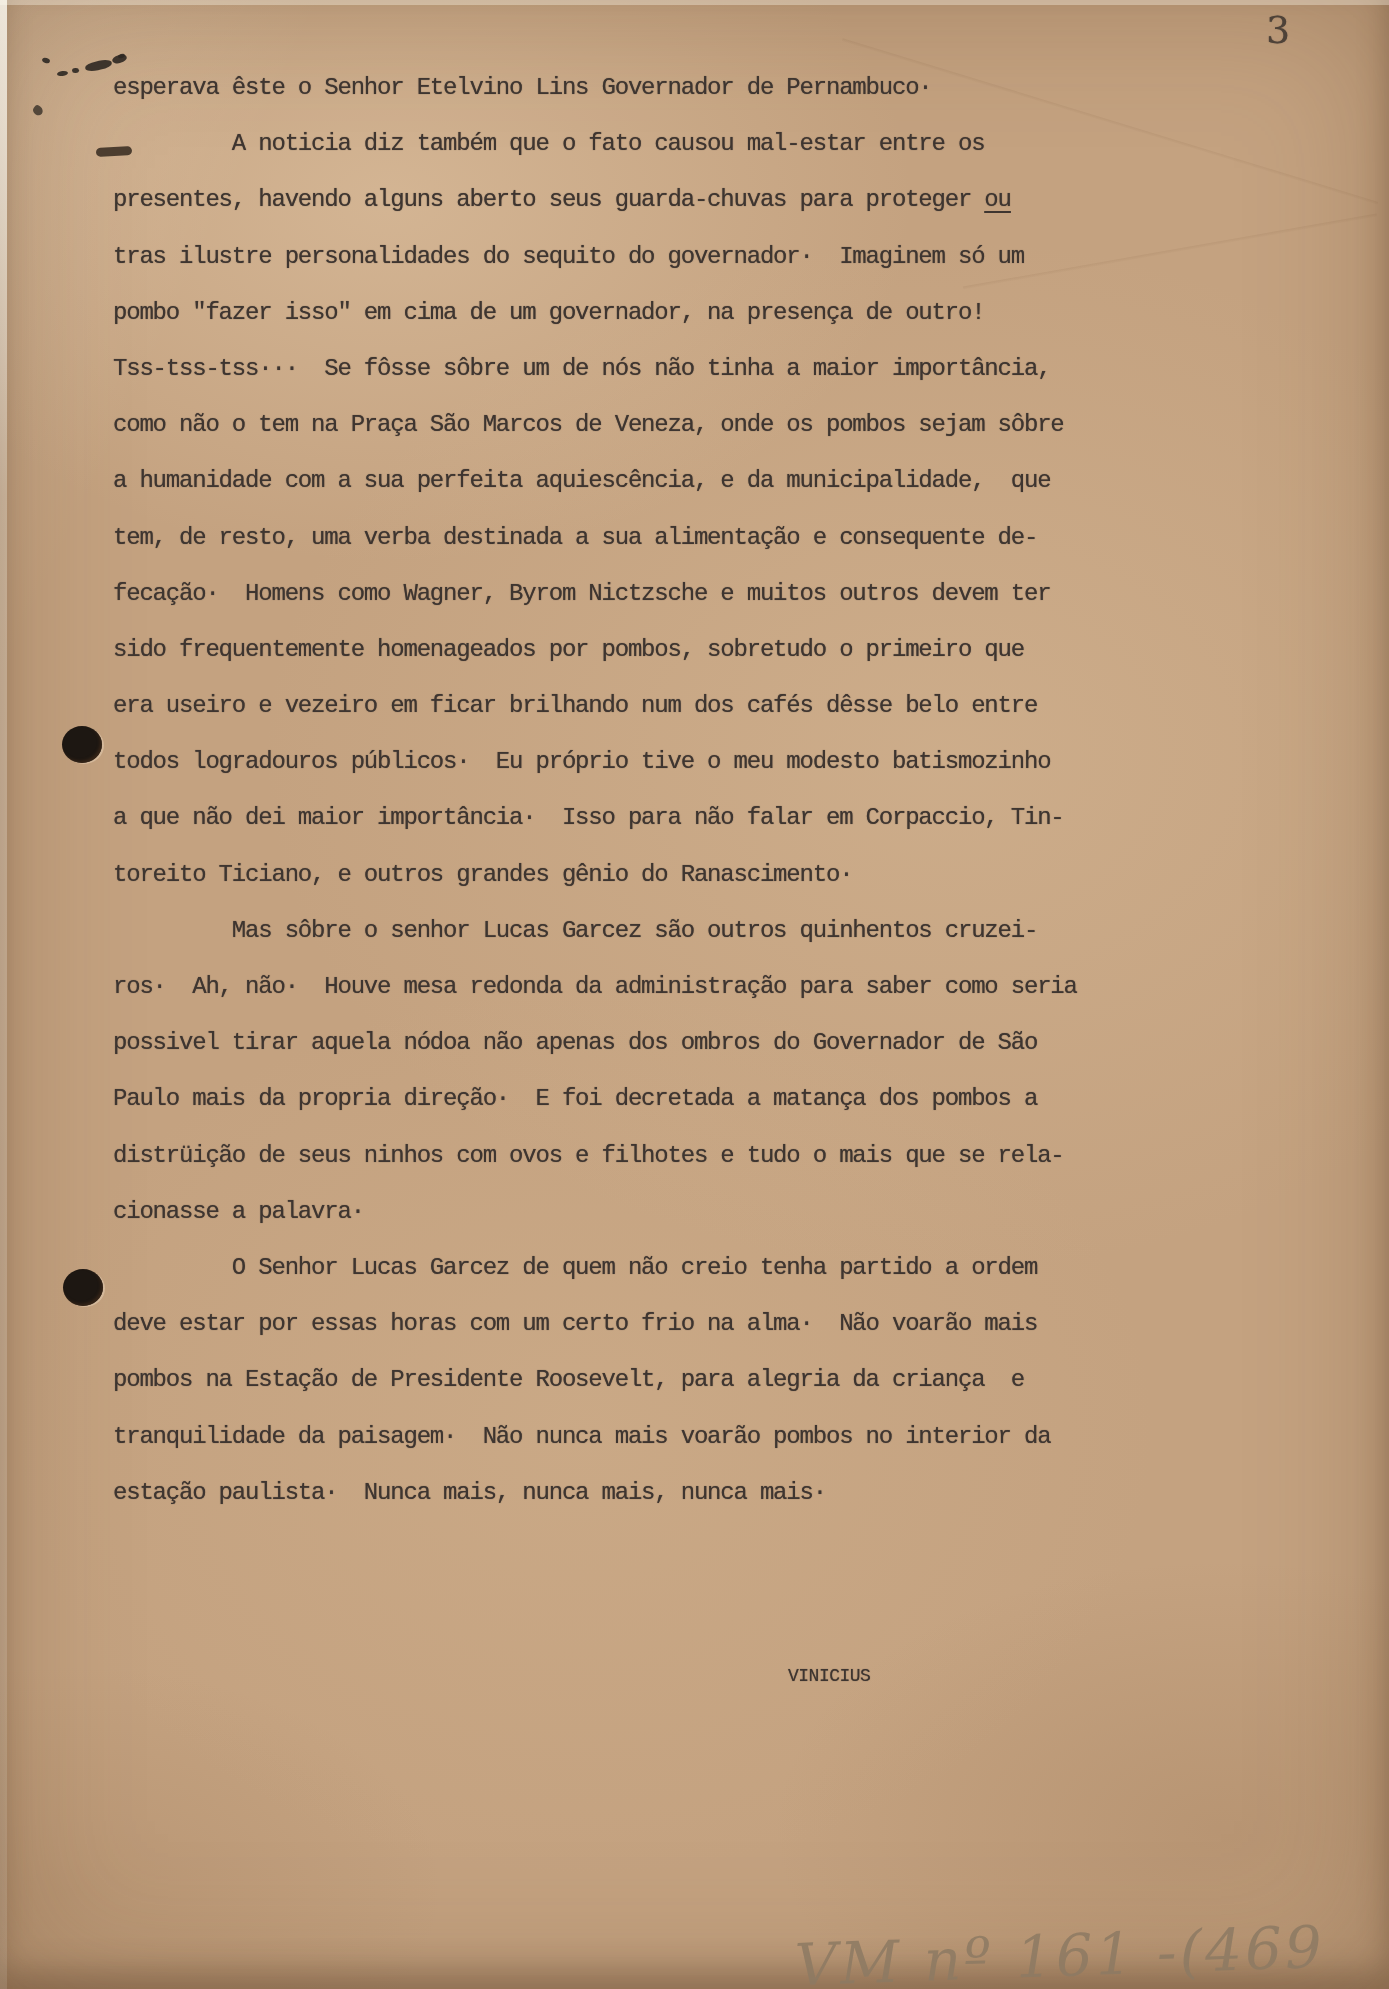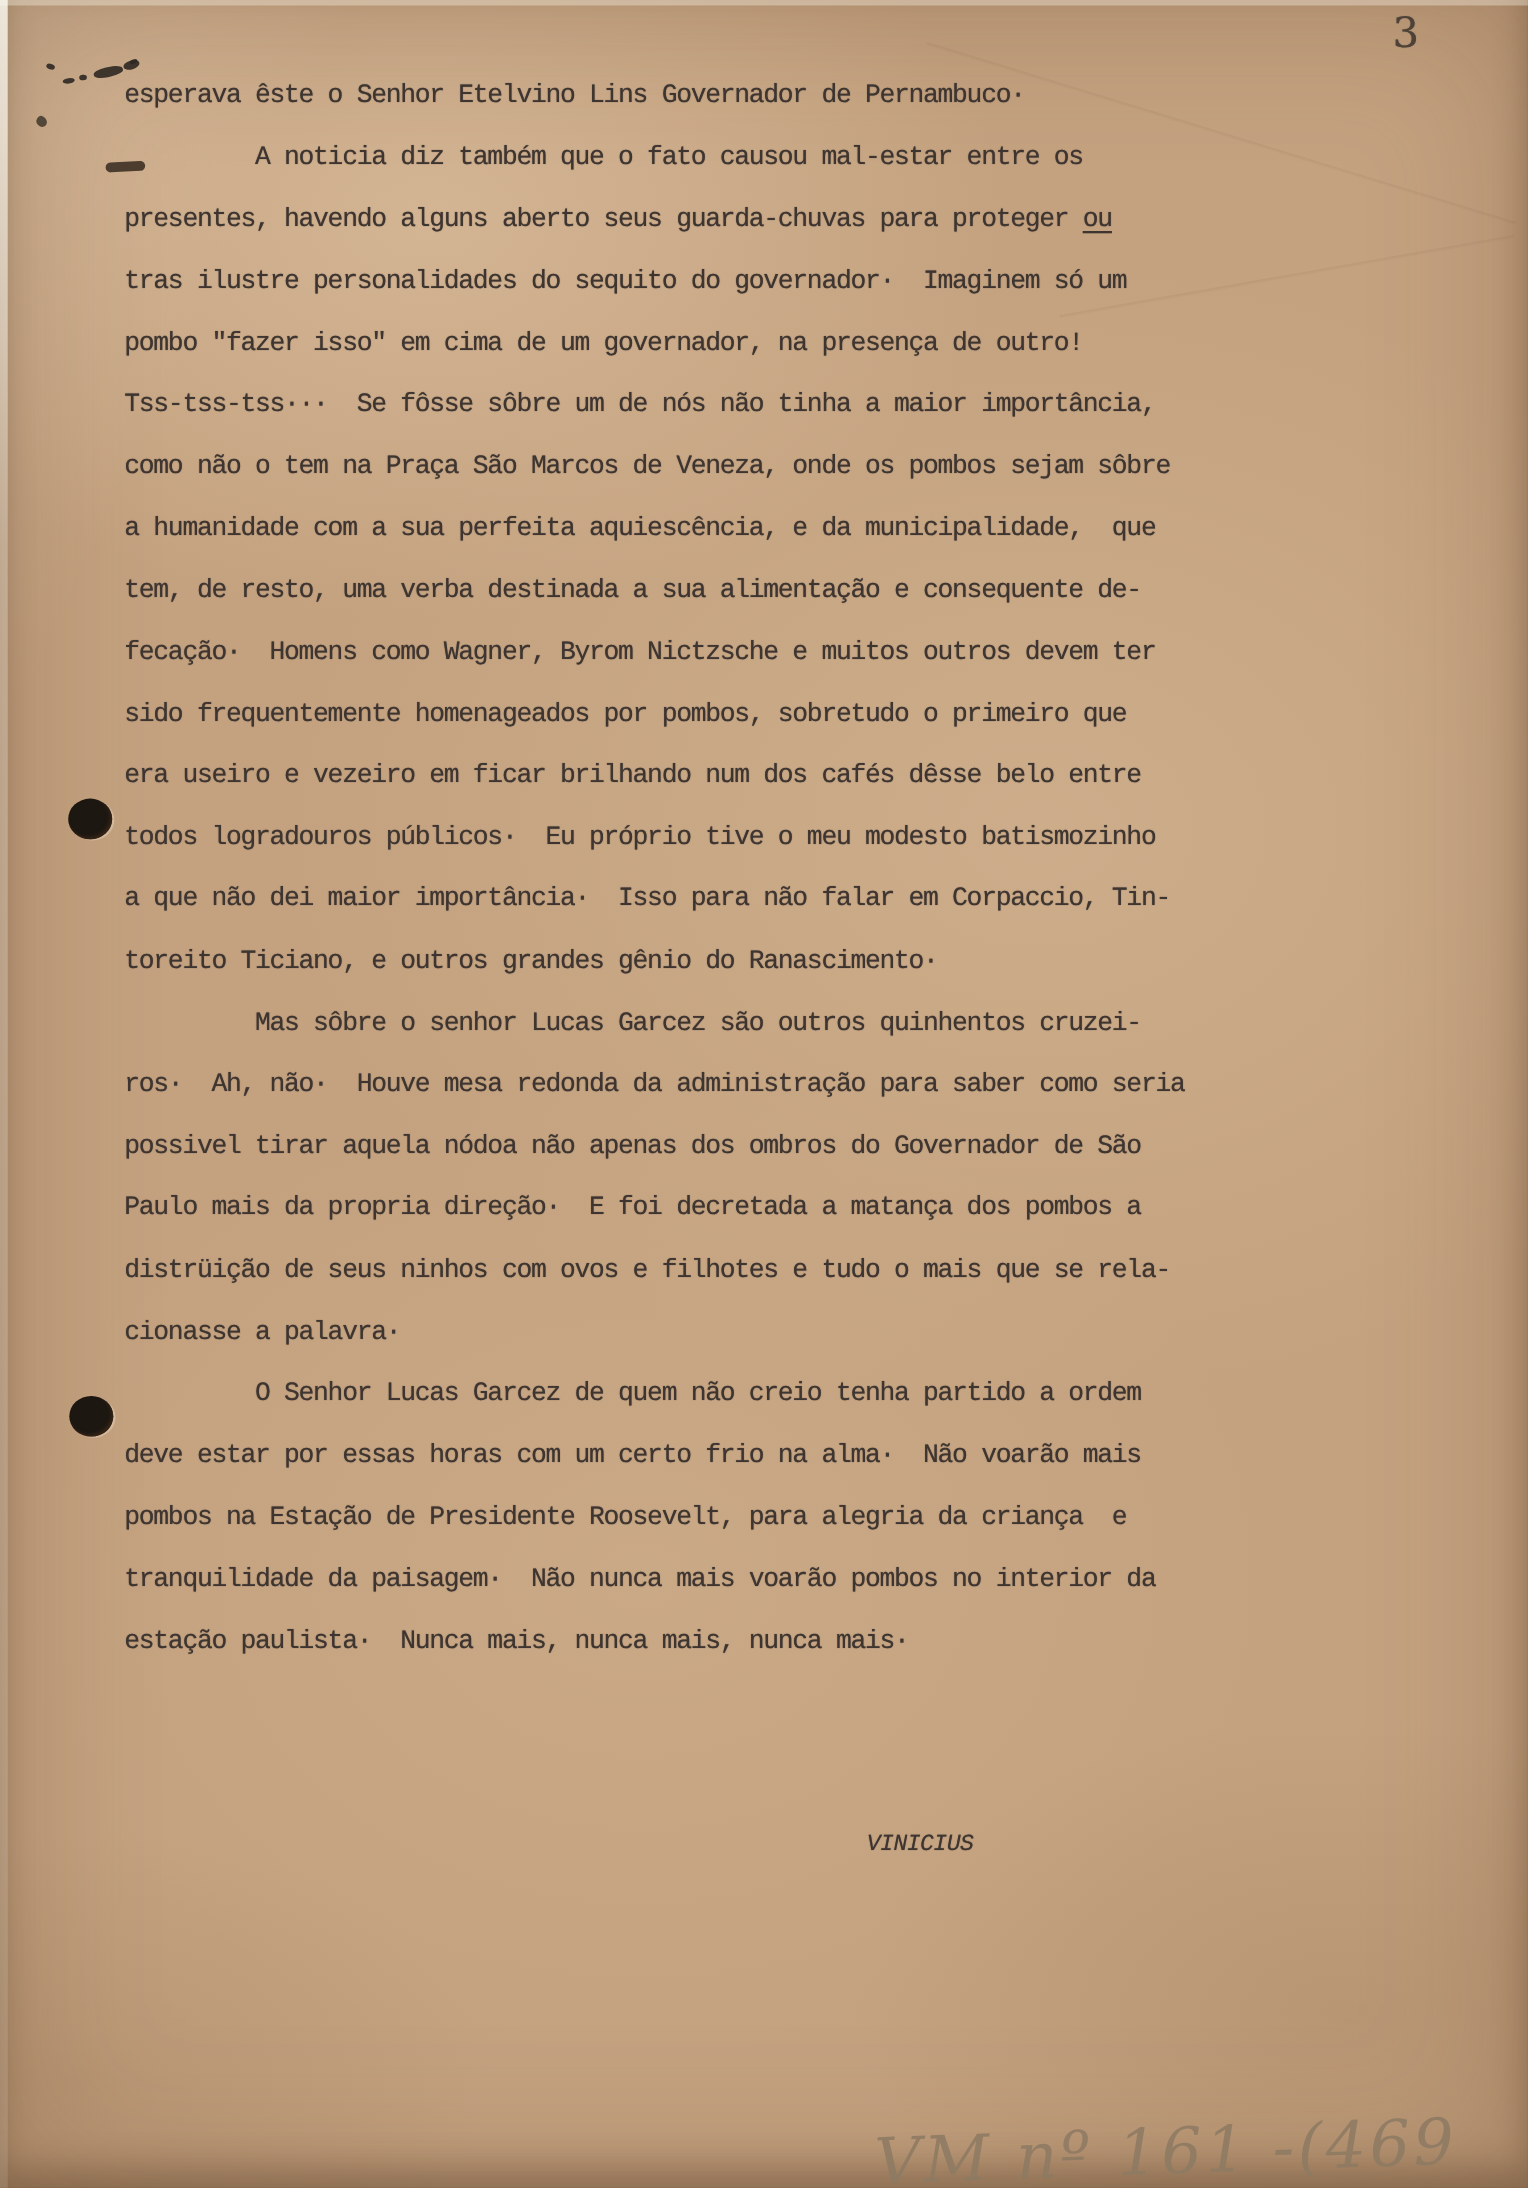--- a/index.html
+++ b/index.html
@@ -34,23 +34,22 @@
   .line { height:56.2px; line-height:56.2px; }
   .u { text-decoration:underline; text-underline-offset:5px; text-decoration-thickness:2px; }
 
   .pagenum {
     position:absolute; left:1266px; top:8px;
     font-family:"DejaVu Serif",serif;
     font-size:38px; color:#4e4238; text-shadow:0 0 1px rgba(78,66,56,.6);
   }
   .sig {
     position:absolute; left:788px; top:1666px;
-    font-size:21px; letter-spacing:-0.5px; color:#3e3530;
+    font-size:18px; letter-spacing:-0.5px; color:#3e3530;
     text-shadow:0 0 1px rgba(62,53,48,.75);
-    font-style:italic;
   }
   .note {
     position:absolute; left:795px; top:1922px;
     font-family:"DejaVu Serif",serif; font-style:italic;
     font-size:58px; letter-spacing:3px; color:#8d7a63;
     transform:rotate(-2deg); opacity:.85; white-space:pre;
   }
   .punch { position:absolute; width:40px; height:37px; background:#1d1712; border-radius:50%;
     box-shadow:2px 1px 0 rgba(235,215,190,.45), inset -2px -2px 3px rgba(60,40,25,.8); }
   .punch.p1 { left:62px; top:726px; }

